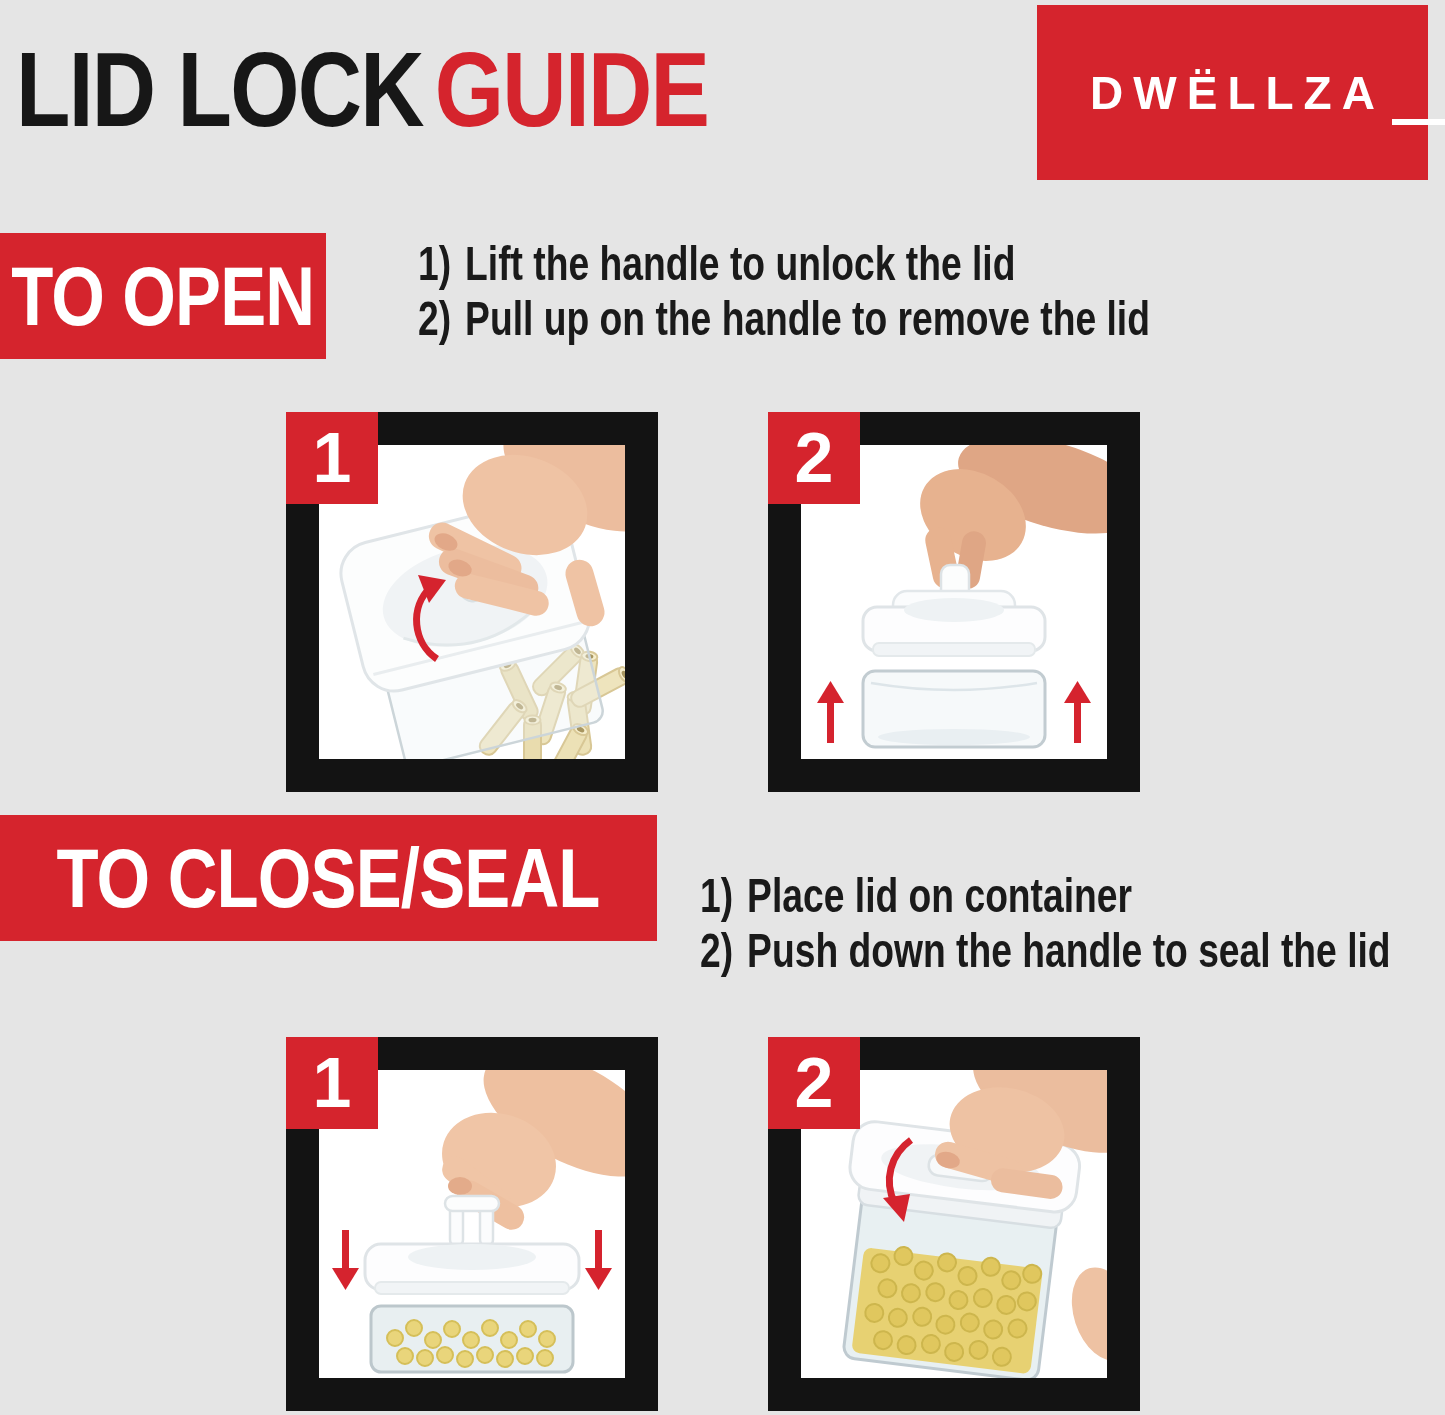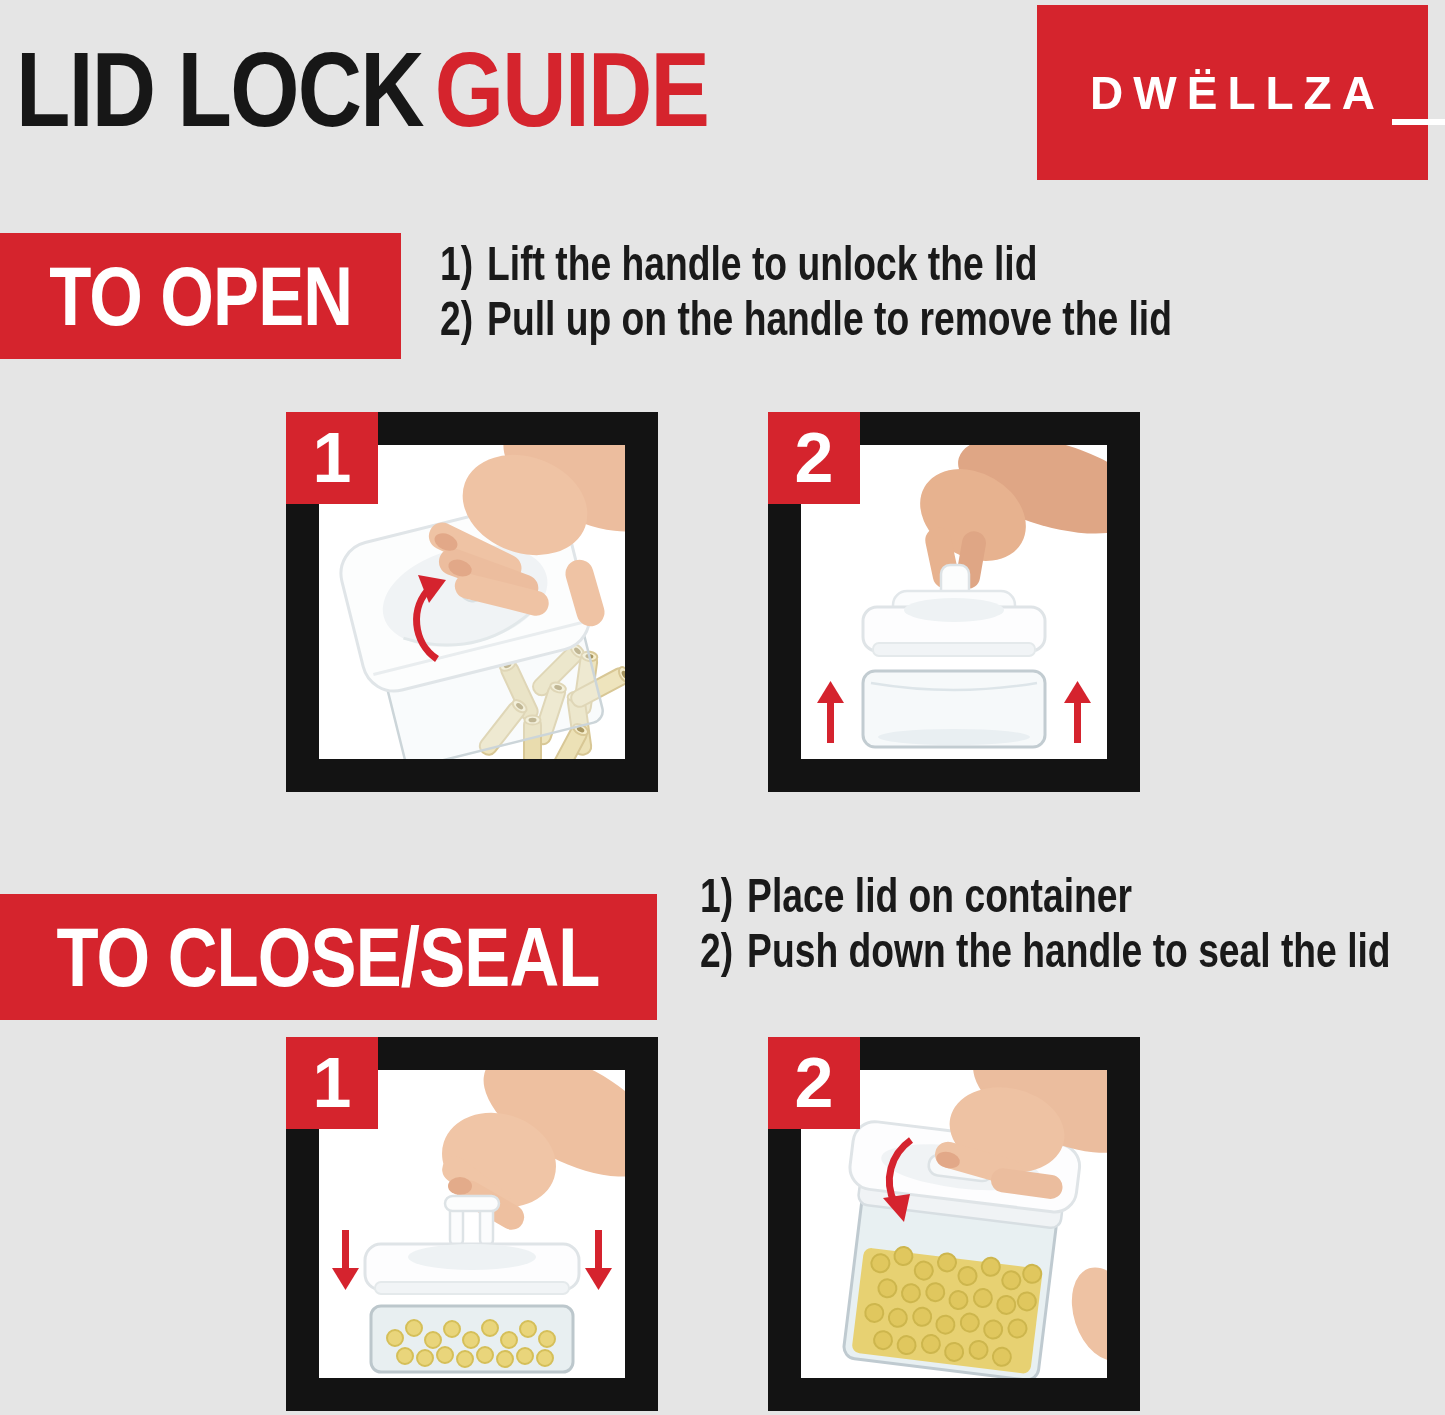--- a/index.html
+++ b/index.html
@@ -27,30 +27,30 @@
     display:flex;flex-direction:column;align-items:center;justify-content:center;gap:16px;
   }
   .logo-line{font-size:46px;font-weight:bold;letter-spacing:10px;line-height:1;text-indent:10px;}
   .logo-dash{position:absolute;left:1392px;top:119px;width:53px;height:6px;background:#ffffff;}
 
   
   .section-label{
     position:absolute;background:var(--red);color:#ffffff;
     display:flex;align-items:center;justify-content:center;
   }
-  #open-label{left:0;top:233px;width:401px;height:126px;}
-  #close-label{left:0;top:894px;width:657px;height:126px;}
+  #open-label{left:0;top:233px;width:326px;height:126px;}
+  #close-label{left:0;top:815px;width:657px;height:126px;}
   .section-label .txt{
     font-size:84px;font-weight:bold;letter-spacing:-1px;white-space:nowrap;
     transform:scaleX(.82);
   }
 
   
   .steps{position:absolute;color:#1a1a1a;}
-  #open-steps{left:440px;top:236px;}
+  #open-steps{left:418px;top:236px;}
   #close-steps{left:700px;top:868px;}
   .step{
     font-size:49px;font-weight:bold;line-height:55px;white-space:nowrap;
     transform:scaleX(.76);transform-origin:left top;
   }
   .step .num{display:inline-block;min-width:62px;}
 
   
   .fig{
     position:absolute;width:372px;height:380px;background:#fff;

